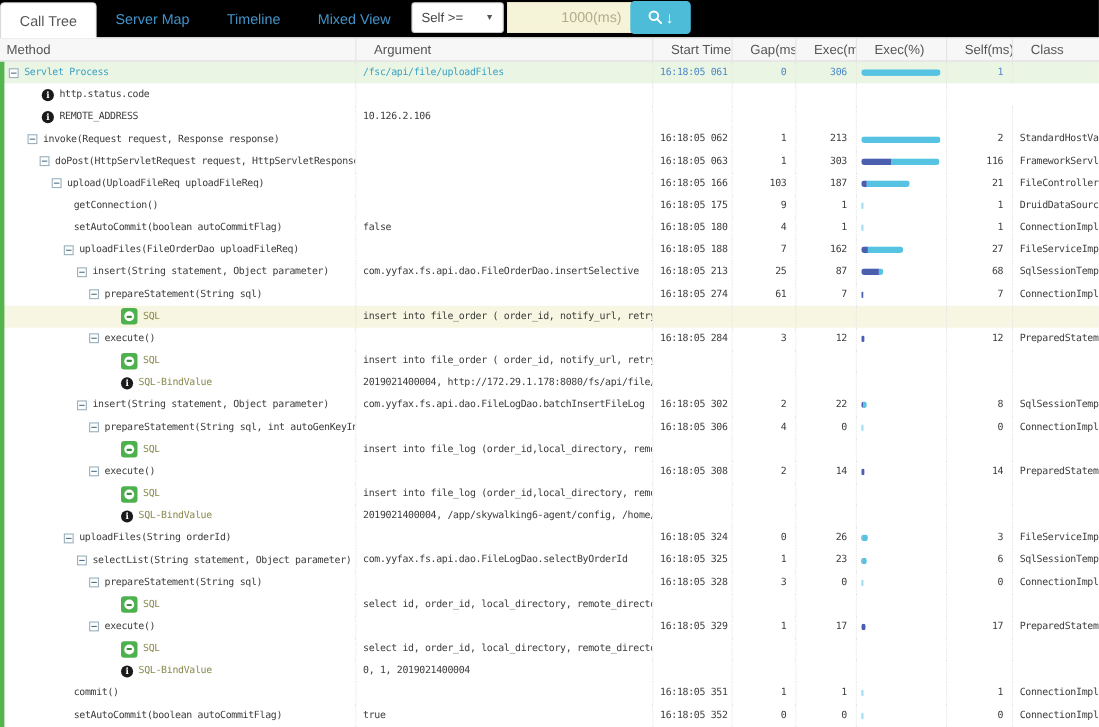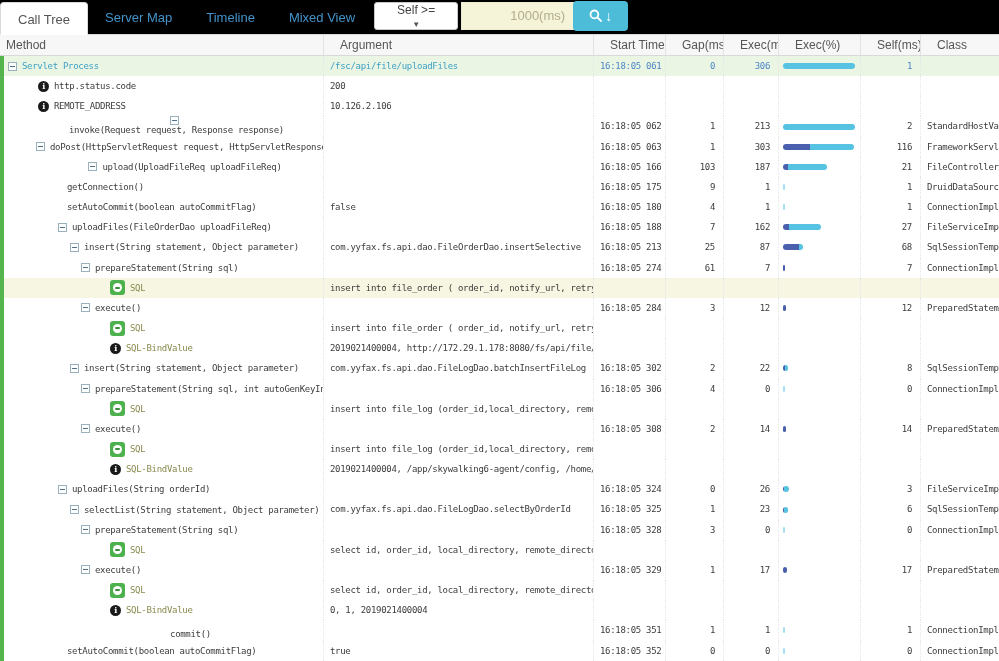--- a/index.html
+++ b/index.html
@@ -8,21 +8,21 @@
 
   
   .topbar { height:34px; display:flex; align-items:flex-end; background:#000000; position:relative; }
   .tabs { display:flex; align-items:flex-end; height:34px; }
   .tab { padding:0 17px; height:33px; line-height:33px; font-size:13px; color:#4393c9; cursor:pointer; white-space:nowrap; }
   .tab.active { background:#fff; border:1px solid #d9d9d9; border-bottom:1px solid #fff;
                 border-radius:4px 4px 0 0; color:#555; margin-bottom:-1px; z-index:2; }
   .controls { display:flex; align-items:center; height:34px; padding-bottom:3px; margin-left:2px; }
   .op-select { width:84px; height:28px; border:1px solid #c9c9c9; border-radius:3px; background:#fff;
                display:flex; align-items:center; justify-content:space-between; padding:0 8px;
-               font-size:12px; color:#444; cursor:pointer; margin-right:3px;flex-direction:column; }
+               font-size:12px; color:#444; cursor:pointer; margin-right:3px; }
   .op-select .arrow { font-size:8px; color:#555; }
   .threshold { width:113px; height:28px; background:#f5f3d8; border:1px solid #eeeacf;
                padding:0 8px; font-size:13px; color:#555; outline:none;text-align:right; }
   .threshold::placeholder { color:#b3ad8d; }
   .search-btn { width:55px; height:30px; background:#4cbcd9; border:none; border-radius:4px;
                 margin-left:-1px; display:flex; align-items:center; justify-content:center;
                 gap:3px; cursor:pointer; }
   .search-btn .dn { color:#fff; font-size:14px; font-weight:bold; line-height:1; }
 
   
@@ -133,21 +133,20 @@
           </span>
         </div>
         <div class="c-num">1</div>
         <div class="c-class"></div>
       </div>
       <div class="row tone-default">
         <div class="c-method" style="padding-left: 38px;">
           <span class="icon-info">i</span>
           <span class="lbl">http.status.code</span>
         </div>
-        <div class="c-arg">200</div>
         <div class="c-start"></div>
         <div class="c-num"></div>
         <div class="c-num"></div>
         <div class="c-bar"></div>
         <div class="c-num"></div>
         <div class="c-class"></div>
       </div>
       <div class="row tone-default">
         <div class="c-method" style="padding-left: 38px;">
           <span class="icon-info">i</span>
@@ -155,21 +154,21 @@
         </div>
         <div class="c-arg">10.126.2.106</div>
         <div class="c-start"></div>
         <div class="c-num"></div>
         <div class="c-num"></div>
         <div class="c-bar"></div>
         <div class="c-num"></div>
         <div class="c-class"></div>
       </div>
       <div class="row tone-default">
-        <div class="c-method" style="padding-left: 25px; flex-direction: column;">
+        <div class="c-method" style="padding-left: 25px;">
           <span class="icon-collapse"></span>
           <span class="lbl">invoke(Request request, Response response)</span>
         </div>
         <div class="c-arg"></div>
         <div class="c-start">16:18:05 062</div>
         <div class="c-num">1</div>
         <div class="c-num">213</div>
         <div class="c-bar">
           <span class="bar-wrap">
             <span class="bar-cyan" style="width: 72px;"></span>
@@ -190,21 +189,21 @@
         <div class="c-bar">
           <span class="bar-wrap">
             <span class="bar-dark" style="width: 27px;"></span>
             <span class="bar-cyan" style="width: 44px;"></span>
           </span>
         </div>
         <div class="c-num">116</div>
         <div class="c-class">FrameworkServle</div>
       </div>
       <div class="row tone-default">
-        <div class="c-method" style="padding-left: 47px; justify-content: center;">
+        <div class="c-method" style="padding-left: 47px;">
           <span class="icon-collapse"></span>
           <span class="lbl">upload(UploadFileReq uploadFileReq)</span>
         </div>
         <div class="c-arg"></div>
         <div class="c-start">16:18:05 166</div>
         <div class="c-num">103</div>
         <div class="c-num">187</div>
         <div class="c-bar">
           <span class="bar-wrap">
             <span class="bar-dark" style="width: 5px;"></span>
@@ -555,21 +554,21 @@
         </div>
         <div class="c-arg">0, 1, 2019021400004</div>
         <div class="c-start"></div>
         <div class="c-num"></div>
         <div class="c-num"></div>
         <div class="c-bar"></div>
         <div class="c-num"></div>
         <div class="c-class"></div>
       </div>
       <div class="row tone-default">
-        <div class="c-method" style="padding-left: 53px; flex-direction: column;">
+        <div class="c-method" style="padding-left: 53px;">
           <span class="icon-none"></span>
           <span class="lbl">commit()</span>
         </div>
         <div class="c-arg"></div>
         <div class="c-start">16:18:05 351</div>
         <div class="c-num">1</div>
         <div class="c-num">1</div>
         <div class="c-bar">
           <span class="bar-tick"></span>
         </div>

